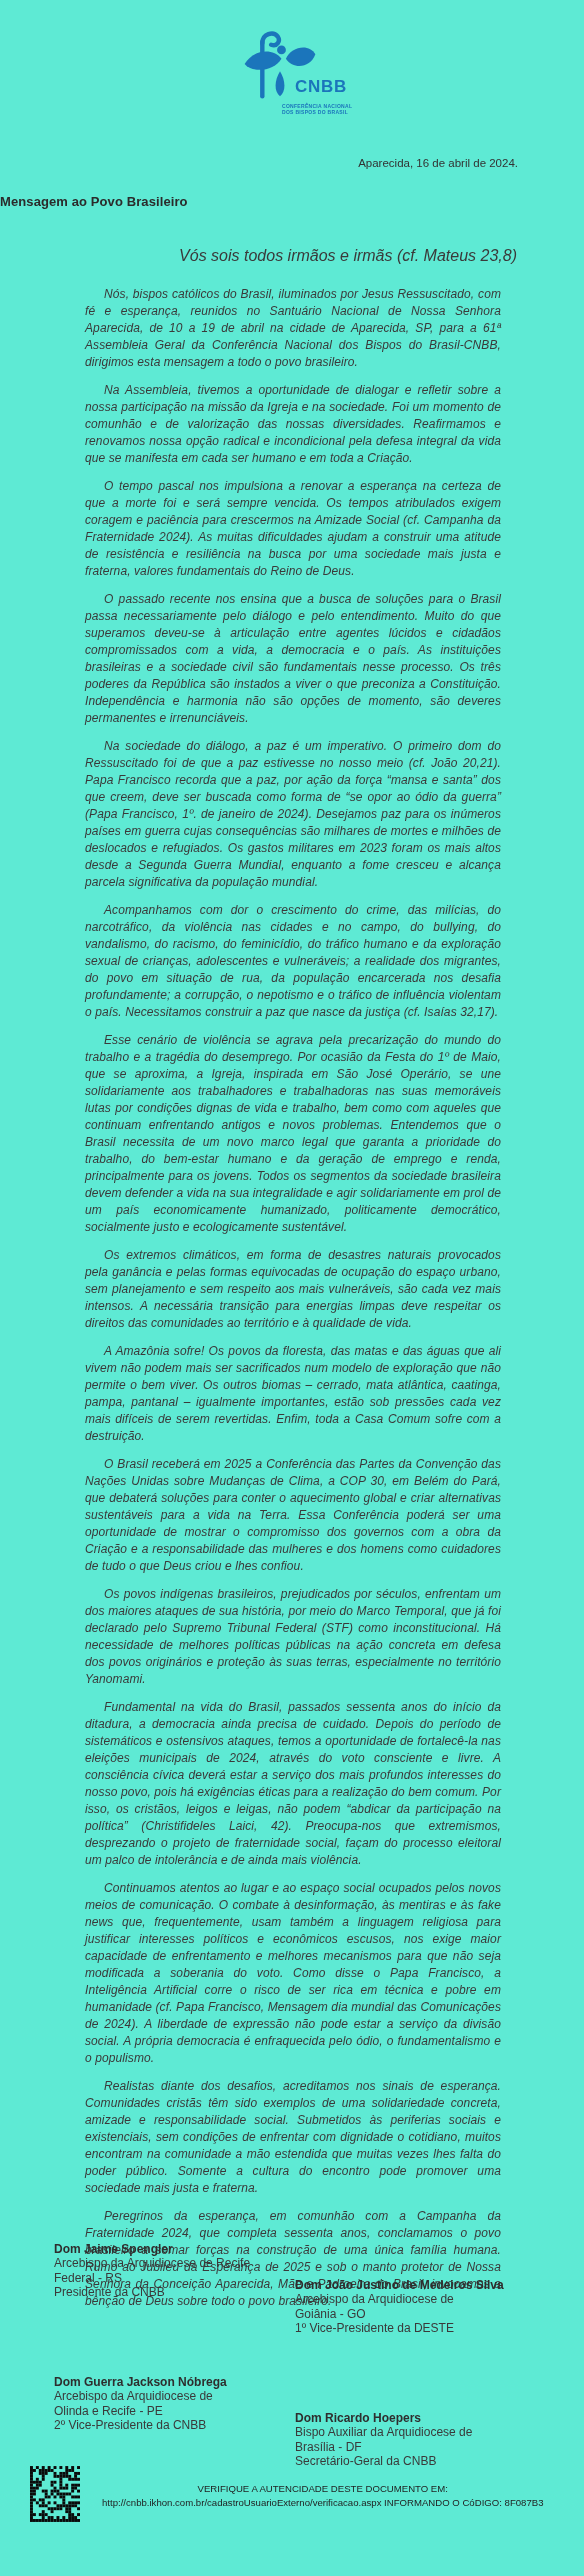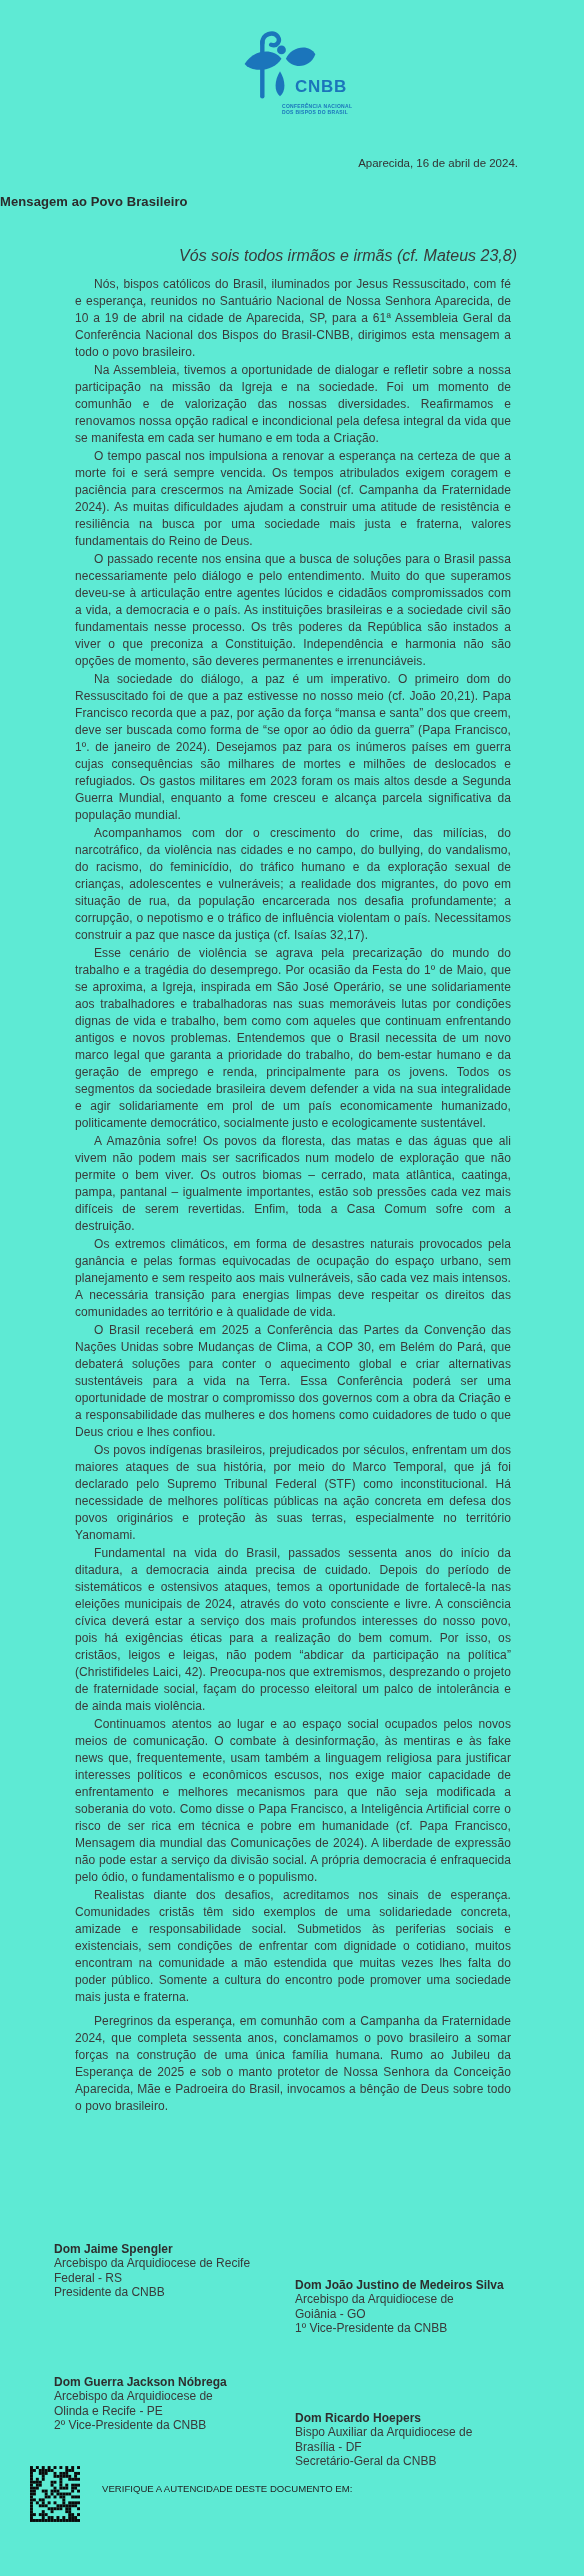--- a/index.html
+++ b/index.html
@@ -42,21 +42,21 @@
     font-size: 16px; font-style: italic; color: #3a3a3a;
   }
 
   
   .message-body {
     position: absolute; top: 275px; left: 74px; width: 438px;
     text-align: justify;
     font-size: 12px; line-height: 17px; letter-spacing: 0.1px;
     color: #3a3a3a;
   }
-  .message-body p { margin: 1px; text-indent: 19px; }
+  .message-body p { margin: 11px; text-indent: 19px; font-style: italic; }
   .message-body p:last-child { margin-top: 7.4px; }
 
   
   .sig-row { position: absolute; left: 0; width: 584px; }
   .sig-row-1 { top: 2242px; }
   .sig-row-2 { top: 2375px; }
   .sig { position: absolute; font-size: 12px; line-height: 14.4px; color: #3a3a3a; }
   .sig:nth-child(1) { left: 54px;  width: 219px; }
   .sig:nth-child(2) { left: 295px; width: 216px; margin-top: 36px; }
   .sig-name { font-weight: bold; color: #2e2e2e; }
@@ -100,42 +100,42 @@
   <div class="epigraph">Vós sois todos irmãos e irmãs (cf. Mateus 23,8)</div>
 
   <div class="message-body">
       <p>Nós, bispos católicos do Brasil, iluminados por Jesus Ressuscitado, com fé e esperança, reunidos no Santuário Nacional de Nossa Senhora Aparecida, de 10 a 19 de abril na cidade de Aparecida, SP, para a 61ª Assembleia Geral da Conferência Nacional dos Bispos do Brasil-CNBB, dirigimos esta mensagem a todo o povo brasileiro.</p>
       <p>Na Assembleia, tivemos a oportunidade de dialogar e refletir sobre a nossa participação na missão da Igreja e na sociedade. Foi um momento de comunhão e de valorização das nossas diversidades. Reafirmamos e renovamos nossa opção radical e incondicional pela defesa integral da vida que se manifesta em cada ser humano e em toda a Criação.</p>
       <p>O tempo pascal nos impulsiona a renovar a esperança na certeza de que a morte foi e será sempre vencida. Os tempos atribulados exigem coragem e paciência para crescermos na Amizade Social (cf. Campanha da Fraternidade 2024). As muitas dificuldades ajudam a construir uma atitude de resistência e resiliência na busca por uma sociedade mais justa e fraterna, valores fundamentais do Reino de Deus.</p>
       <p>O passado recente nos ensina que a busca de soluções para o Brasil passa necessariamente pelo diálogo e pelo entendimento. Muito do que superamos deveu-se à articulação entre agentes lúcidos e cidadãos compromissados com a vida, a democracia e o país. As instituições brasileiras e a sociedade civil são fundamentais nesse processo. Os três poderes da República são instados a viver o que preconiza a Constituição. Independência e harmonia não são opções de momento, são deveres permanentes e irrenunciáveis.</p>
       <p>Na sociedade do diálogo, a paz é um imperativo. O primeiro dom do Ressuscitado foi de que a paz estivesse no nosso meio (cf. João 20,21). Papa Francisco recorda que a paz, por ação da força “mansa e santa” dos que creem, deve ser buscada como forma de “se opor ao ódio da guerra” (Papa Francisco, 1º. de janeiro de 2024). Desejamos paz para os inúmeros países em guerra  cujas consequências são milhares de mortes e milhões de deslocados e refugiados. Os gastos militares em 2023 foram os mais altos desde a Segunda Guerra Mundial, enquanto a fome cresceu e alcança parcela significativa da população mundial.</p>
       <p>Acompanhamos com dor o crescimento do crime, das milícias, do narcotráfico, da violência nas cidades e no campo, do bullying, do vandalismo, do racismo, do feminicídio, do tráfico humano e da exploração sexual de crianças, adolescentes e vulneráveis; a realidade dos migrantes, do povo em situação de rua, da população encarcerada nos desafia profundamente; a corrupção, o nepotismo e o tráfico de influência violentam o país. Necessitamos construir a paz que nasce da justiça (cf. Isaías 32,17).</p>
       <p>Esse cenário de violência se agrava pela precarização do mundo do trabalho e a tragédia do desemprego. Por ocasião da Festa do 1º de Maio, que se aproxima, a Igreja, inspirada em São José Operário, se une solidariamente aos trabalhadores e trabalhadoras nas suas memoráveis lutas por condições dignas de vida e trabalho, bem como com aqueles que continuam enfrentando antigos e novos problemas. Entendemos que o Brasil necessita de um novo marco legal que garanta a prioridade do trabalho, do bem-estar humano e da geração de emprego e renda, principalmente para os jovens. Todos os segmentos da sociedade brasileira devem defender a vida na sua integralidade e agir solidariamente em prol de um país economicamente humanizado, politicamente democrático, socialmente justo e ecologicamente sustentável.</p>
+      <p>Os extremos climáticos, em forma de desastres naturais provocados pela ganância e pelas formas equivocadas de ocupação do espaço urbano, sem planejamento e sem respeito aos mais vulneráveis, são cada vez mais intensos. A necessária transição para energias limpas deve respeitar os direitos das comunidades ao território e à qualidade de vida.</p>
       <p>A Amazônia sofre! Os povos da floresta, das matas e das águas que ali vivem não podem mais ser sacrificados num modelo de exploração que não permite o bem viver. Os outros biomas – cerrado, mata atlântica, caatinga, pampa, pantanal – igualmente importantes, estão sob pressões cada vez mais difíceis de serem revertidas. Enfim, toda a Casa Comum sofre com a destruição.</p>
-      <p>Os extremos climáticos, em forma de desastres naturais provocados pela ganância e pelas formas equivocadas de ocupação do espaço urbano, sem planejamento e sem respeito aos mais vulneráveis, são cada vez mais intensos. A necessária transição para energias limpas deve respeitar os direitos das comunidades ao território e à qualidade de vida.</p>
       <p>O Brasil receberá em 2025 a Conferência das Partes da Convenção das Nações Unidas sobre Mudanças de Clima, a COP 30, em Belém do Pará, que debaterá soluções para conter o aquecimento global e criar alternativas sustentáveis para a vida na Terra. Essa Conferência poderá ser uma oportunidade de mostrar o compromisso dos governos com a obra da Criação e a responsabilidade das mulheres e dos homens como cuidadores de tudo o que Deus criou e lhes confiou.</p>
       <p>Os povos indígenas brasileiros, prejudicados por séculos, enfrentam um dos maiores ataques de sua história, por meio do Marco Temporal, que já foi declarado pelo Supremo Tribunal Federal (STF) como inconstitucional. Há necessidade de melhores políticas públicas na ação concreta em defesa dos povos originários e proteção às suas terras, especialmente no território Yanomami.</p>
       <p>Fundamental na vida do Brasil, passados sessenta anos do início da ditadura, a democracia ainda precisa de cuidado. Depois do período de sistemáticos e ostensivos ataques, temos a oportunidade de fortalecê-la nas eleições municipais de 2024, através do voto consciente e livre. A consciência cívica deverá estar a serviço dos mais profundos interesses do nosso povo, pois há exigências éticas para a realização do bem comum. Por isso, os cristãos, leigos e leigas, não podem “abdicar da participação na política” (Christifideles Laici, 42). Preocupa-nos que extremismos, desprezando o projeto de fraternidade social, façam do processo eleitoral um palco de intolerância e de ainda mais violência.</p>
       <p>Continuamos atentos ao lugar e ao espaço social ocupados pelos novos meios de comunicação. O combate à desinformação, às mentiras e às fake news que, frequentemente, usam também a linguagem religiosa para justificar interesses políticos e econômicos escusos, nos exige maior capacidade de enfrentamento e melhores mecanismos para que não seja modificada a soberania do voto. Como disse o Papa Francisco, a Inteligência Artificial corre o risco de ser rica em técnica e pobre em humanidade (cf. Papa Francisco, Mensagem dia mundial das Comunicações de 2024). A liberdade de expressão não pode estar a serviço da divisão social. A própria democracia é enfraquecida pelo ódio, o fundamentalismo e o populismo.</p>
       <p>Realistas diante dos desafios, acreditamos nos sinais de esperança. Comunidades cristãs têm sido exemplos de uma solidariedade concreta, amizade e responsabilidade social. Submetidos às periferias sociais e existenciais, sem condições de enfrentar com dignidade o cotidiano, muitos encontram na comunidade a mão estendida que muitas vezes lhes falta do poder público. Somente a cultura do encontro pode promover uma sociedade mais justa e fraterna.</p>
       <p>Peregrinos da esperança, em comunhão com a Campanha da Fraternidade 2024, que completa sessenta anos, conclamamos o povo brasileiro a somar forças na construção de uma única família humana. Rumo ao Jubileu da Esperança de 2025 e sob o manto protetor de Nossa Senhora da Conceição Aparecida, Mãe e Padroeira do Brasil, invocamos a bênção de Deus sobre todo o povo brasileiro.</p>
     </div>
 
   <div class="sig-row sig-row-1">
       <div class="sig">
         <div class="sig-name">Dom Jaime Spengler</div>
         <div class="sig-line">Arcebispo da Arquidiocese de Recife</div>
         <div class="sig-line">Federal - RS</div>
         <div class="sig-line">Presidente da CNBB</div>
       </div>
       <div class="sig">
         <div class="sig-name">Dom João Justino de Medeiros Silva</div>
         <div class="sig-line">Arcebispo da Arquidiocese de</div>
         <div class="sig-line">Goiânia - GO</div>
-        <div class="sig-line">1º Vice-Presidente da CNBB</div>
+        <div class="sig-line">1º Vice-Presidente da DESTE</div>
       </div>
     </div>
   <div class="sig-row sig-row-2">
       <div class="sig">
         <div class="sig-name">Dom Guerra Jackson Nóbrega</div>
         <div class="sig-line">Arcebispo da Arquidiocese de</div>
         <div class="sig-line">Olinda e Recife - PE</div>
         <div class="sig-line">2º Vice-Presidente da CNBB</div>
       </div>
       <div class="sig">
@@ -318,17 +318,18 @@
           <rect x="44" y="72" width="4" height="4"></rect>
           <rect x="48" y="72" width="4" height="4"></rect>
           <rect x="52" y="72" width="4" height="4"></rect>
           <rect x="56" y="72" width="4" height="4"></rect>
           <rect x="60" y="72" width="4" height="4"></rect>
           <rect x="64" y="72" width="4" height="4"></rect>
         </svg>
     </div>
     <div class="verify-text">
       <div>VERIFIQUE A AUTENCIDADE DESTE DOCUMENTO EM:</div>
+      <div>http://cnbb.ikhon.com.br/cadastroUsuarioExterno/verificacao.aspx INFORMANDO O CóDIGO: 8F087B3</div>
     </div>
   </div>
 
 </div>
 
 
 </body></html>

